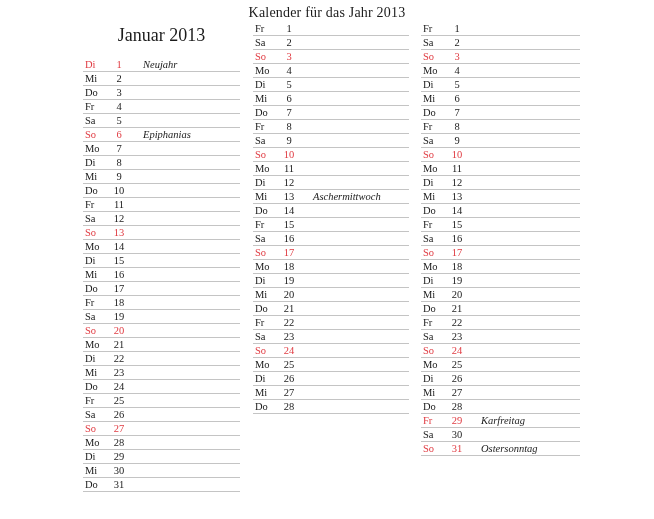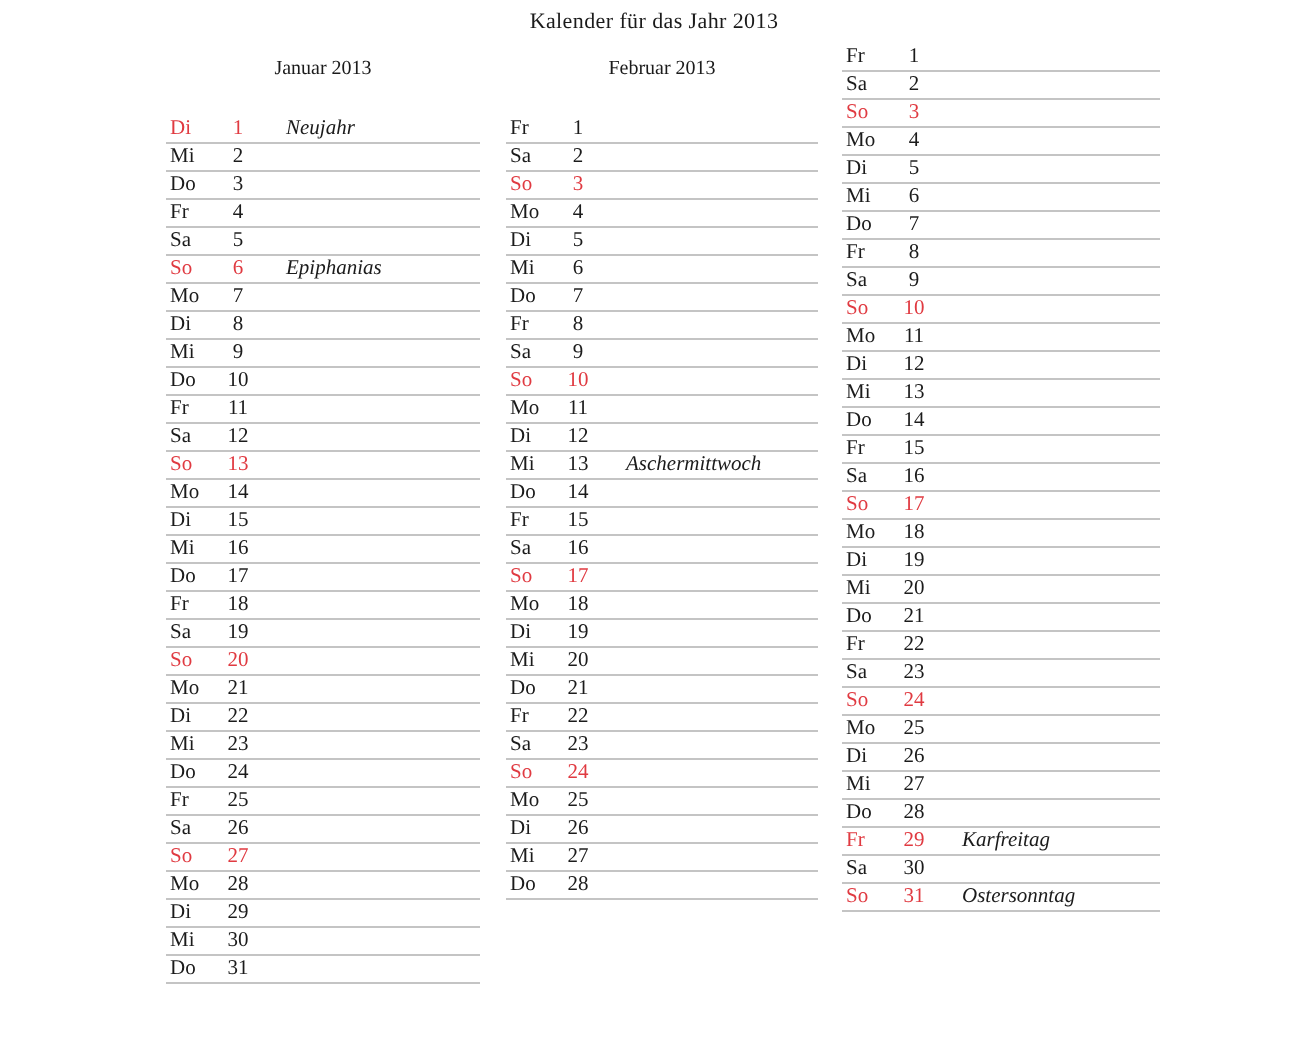--- a/index.html
+++ b/index.html
@@ -13,30 +13,30 @@
     background:#ffffff;
     font-family:"Liberation Serif", serif;
     color:var(--ink);
     position:relative;
     overflow:hidden;
   }
   .page-title{
     position:absolute;
     top:5px;left:0;right:0;
     text-align:center;
-    font-size:11px;
+    font-size:14px;
     letter-spacing:0.2px;
   }
   .month{
     position:absolute;
     top:22px;
   }
   .month-title{
     text-align:center;
-    font-size:10px;
+    font-size:18px;
     height:36px;
     line-height:26px;
     white-space:nowrap;
   }
   .rows{display:block;}
   .day-row{
     display:flex;
     align-items:flex-end;
     height:14px;
     box-sizing:border-box;
@@ -202,21 +202,20 @@
           <span class="num">30</span>
         </div>
         <div class="day-row">
           <span class="dow">Do</span>
           <span class="num">31</span>
         </div>
       </div>
   </div>
 
   <div class="month" id="month-1">
-    <div class="month-title">Februar 2013</div>
     <div class="rows">
         <div class="day-row">
           <span class="dow">Fr</span>
           <span class="num">1</span>
         </div>
         <div class="day-row">
           <span class="dow">Sa</span>
           <span class="num">2</span>
         </div>
         <div class="day-row red">

